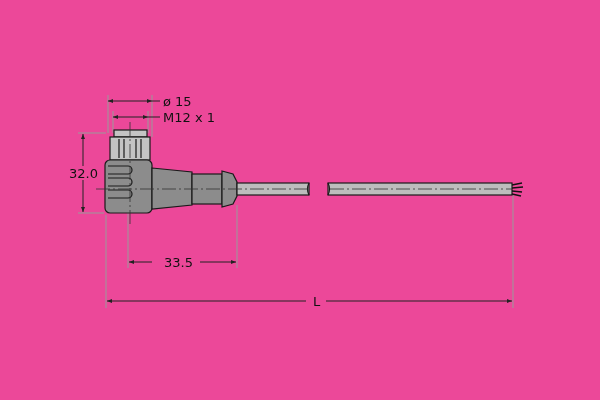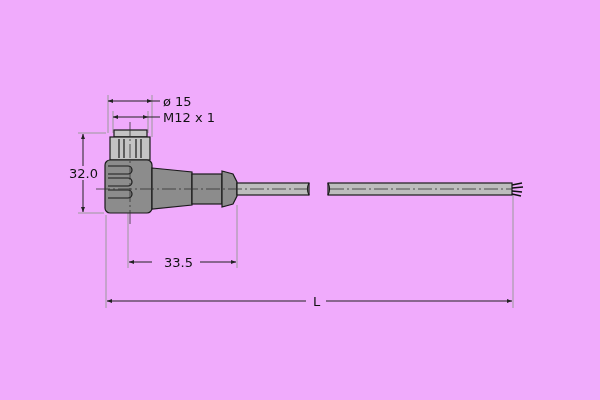--- a/index.html
+++ b/index.html
@@ -1,16 +1,16 @@
 <!DOCTYPE html>
 <html><head>
 <meta charset="utf-8">
 <style>
   html, body { margin: 0; padding: 0; background: #ffffff; }
-  .canvas { position: relative; width: 600px; height: 400px; background: #f0abfc; overflow: hidden; }
+  .canvas { position: relative; width: 600px; height: 400px; background: #ec4899; overflow: hidden; }
   svg { position: absolute; left: 0; top: 0; }
   .dim-text { font-family: "DejaVu Sans", sans-serif; font-size: 13px; fill: #111111; }
 </style>
 </head>
 <body>
 
 <div class="canvas">
 <svg width="600" height="400" viewBox="0 0 600 400" xmlns="http://www.w3.org/2000/svg">
   <defs>
     <marker id="arr" viewBox="0 0 10 10" refX="10" refY="5" markerWidth="7" markerHeight="5" orient="auto-start-reverse">

